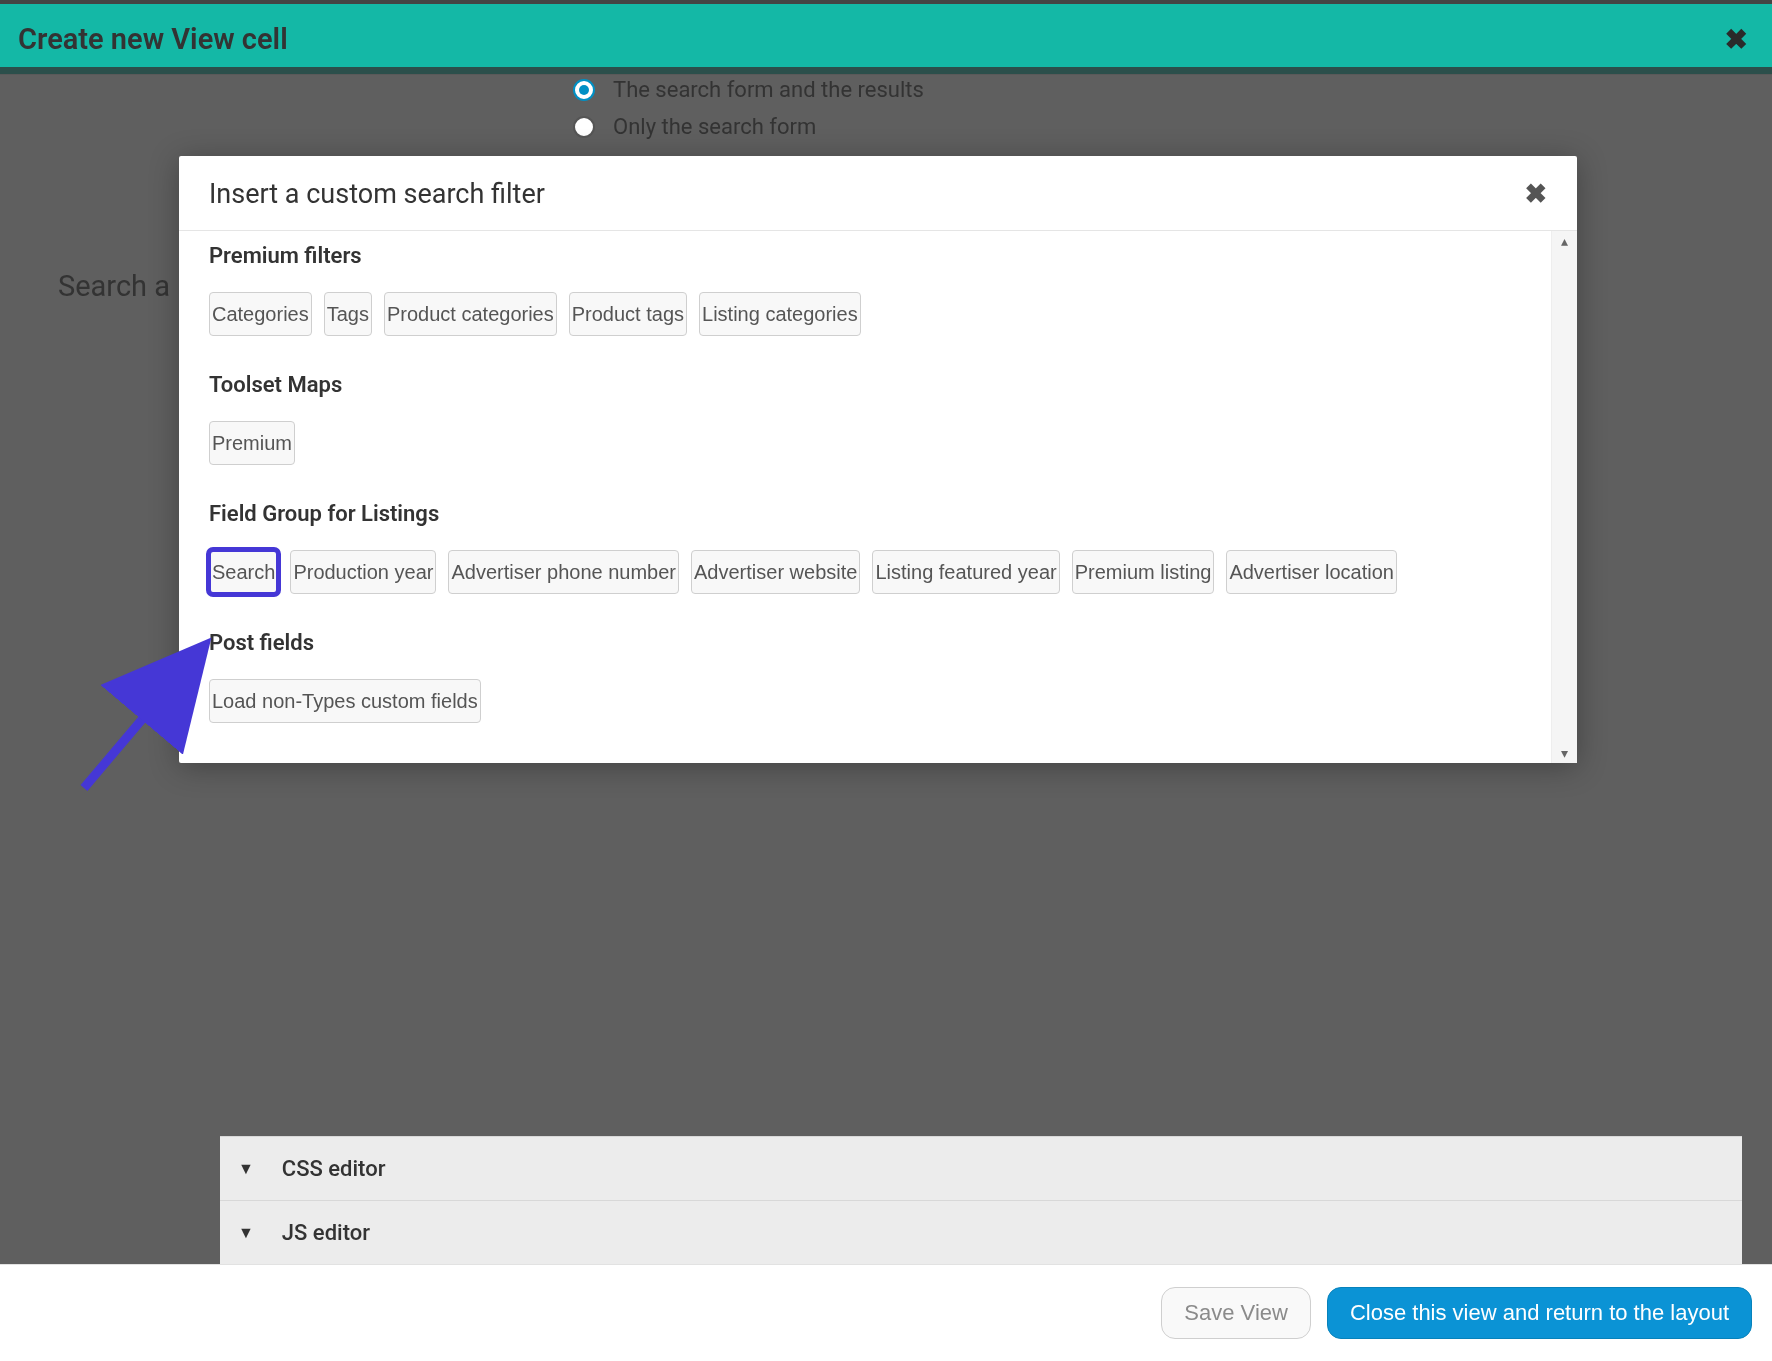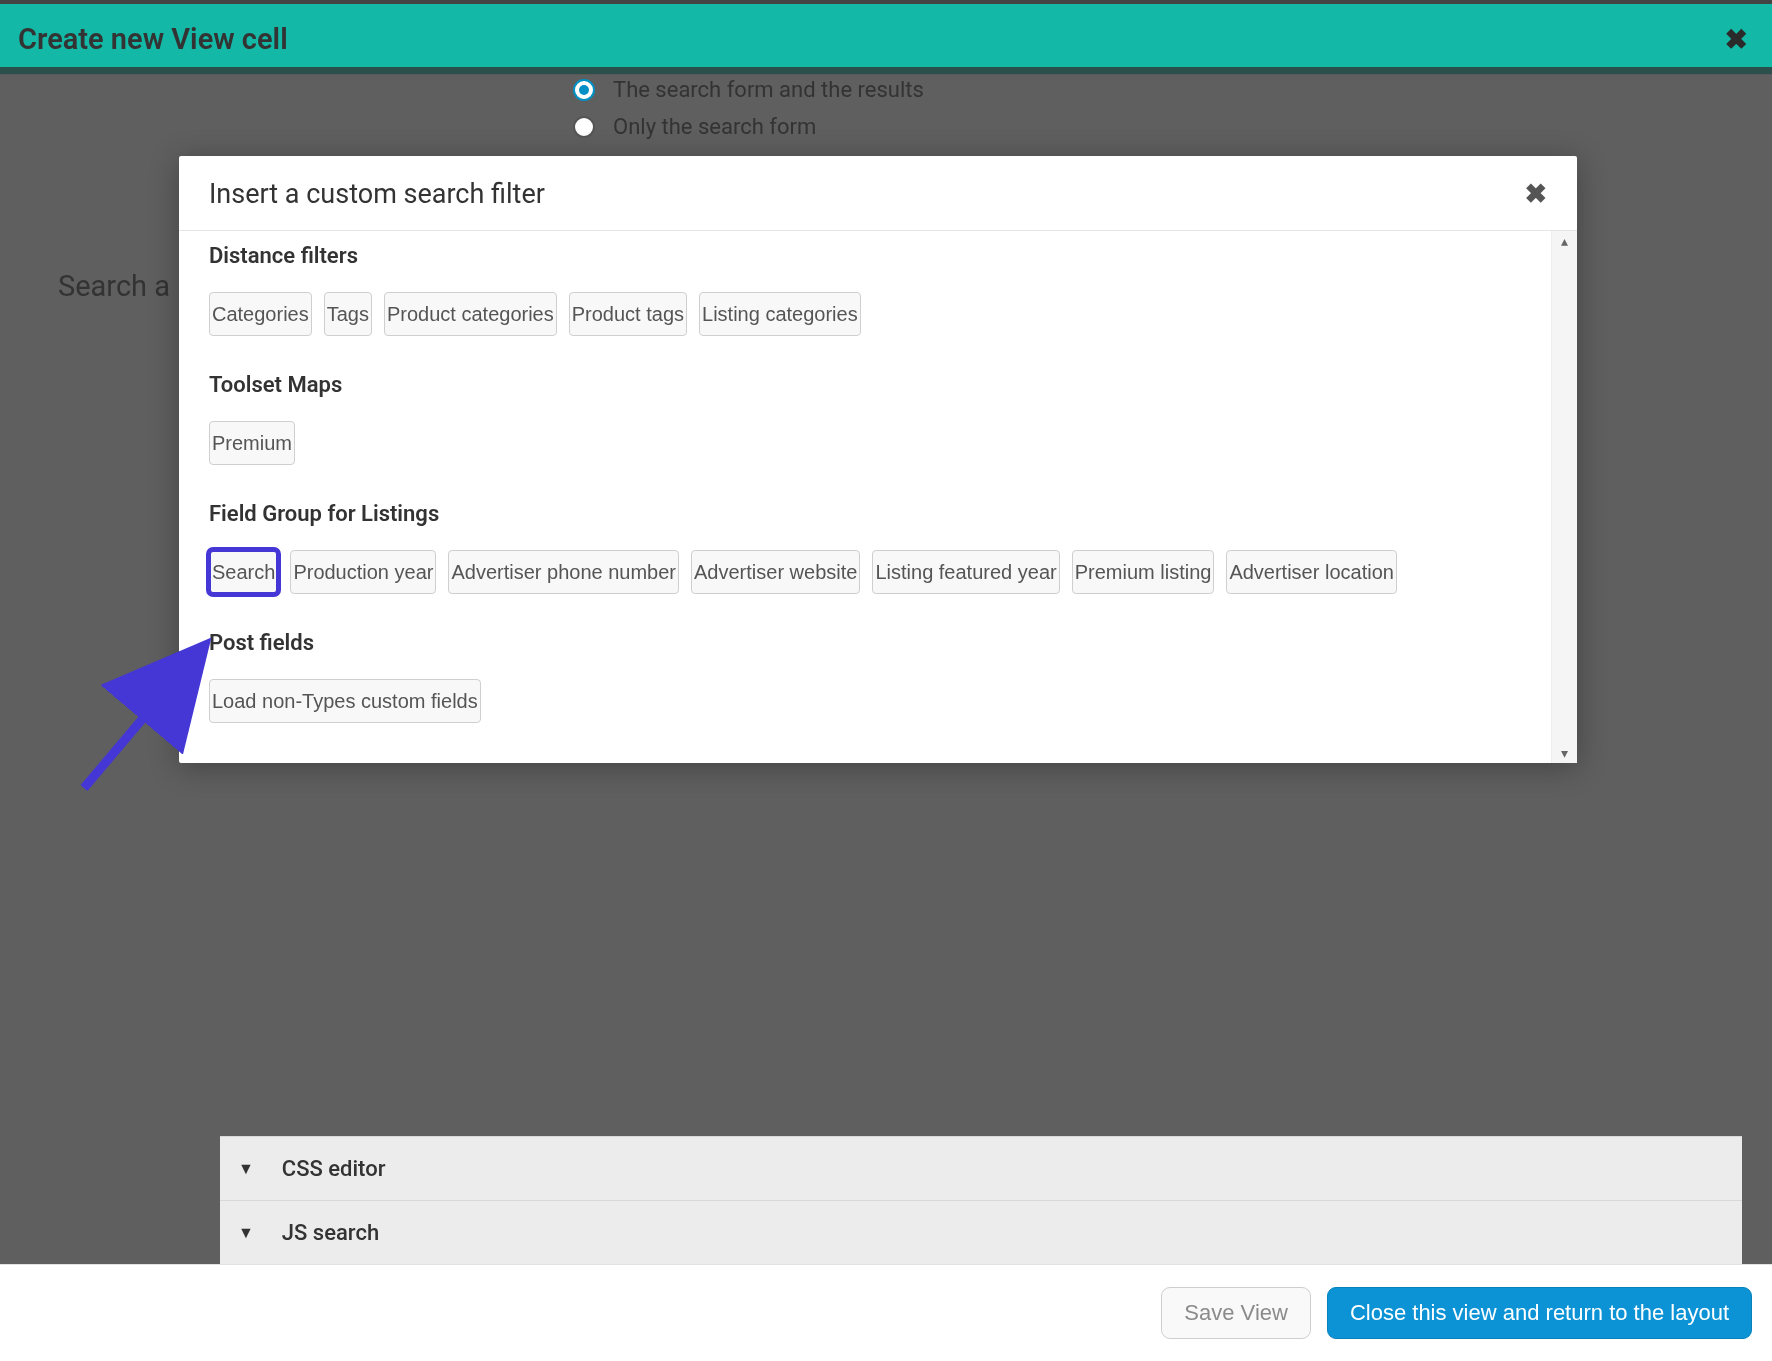--- a/index.html
+++ b/index.html
@@ -203,21 +203,21 @@
       border-top: 1px solid #e2e2e2;
       display: flex;
       align-items: center;
       justify-content: flex-end;
       padding: 0 20px;
       gap: 16px;
     }
     .btn {
       padding: 12px 22px;
       font-size: 22px;
-      border-radius: 9px;
+      border-radius: 14px;
       border: 1px solid transparent;
       cursor: pointer;
     }
     .btn-save {
       background: #f9f9f9;
       border-color: #cfcfcf;
       color: #8b8b8b;
     }
     .btn-primary {
       background: #0b93d5;
@@ -251,33 +251,33 @@
     </div>
     <div class="bg-heading">Search a</div>
   </div>
 
   <div class="panel-header-row panel-css">
     <span class="tri">▼</span>
     <span>CSS editor</span>
   </div>
   <div class="panel-header-row panel-js">
     <span class="tri">▼</span>
-    <span>JS search</span>
+    <span>JS editor</span>
   </div>
 </div>
 
 <div class="modal-inner">
   <div class="modal-inner-header">
     <h3>Insert a custom search filter</h3>
     <span class="close-x-inner">✖</span>
   </div>
   <div class="modal-inner-body-wrap">
     <div class="modal-inner-body">
 
-      <div class="group-heading first">Distance filters</div>
+      <div class="group-heading first">Premium filters</div>
       <div class="pill-row">
         <button class="pill">Categories</button>
         <button class="pill">Tags</button>
         <button class="pill">Product categories</button>
         <button class="pill">Product tags</button>
         <button class="pill">Listing categories</button>
       </div>
 
       <div class="group-heading">Toolset Maps</div>
       <div class="pill-row">

